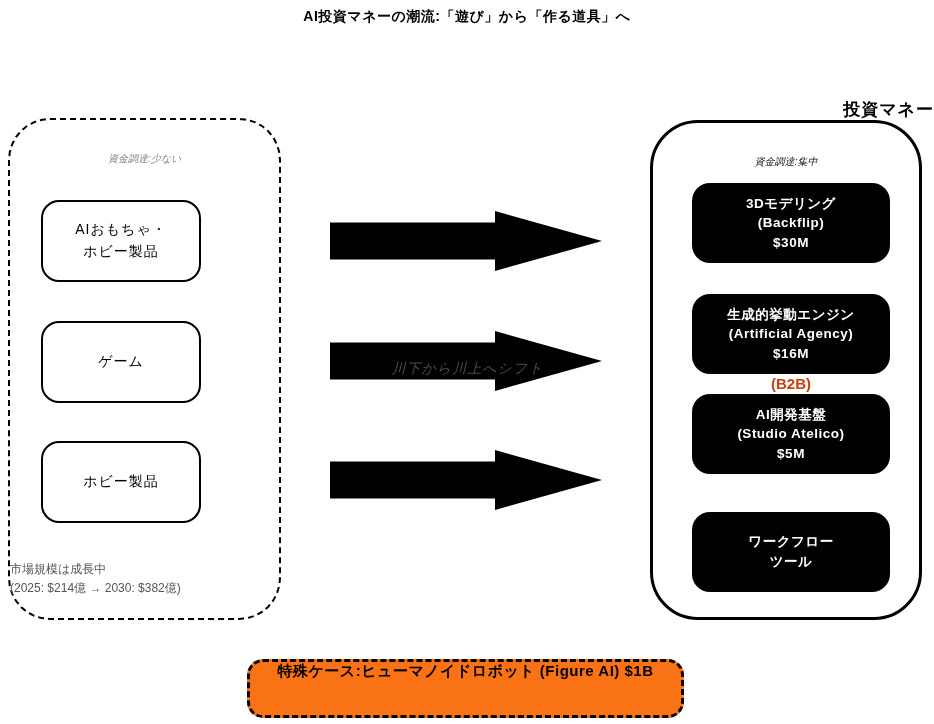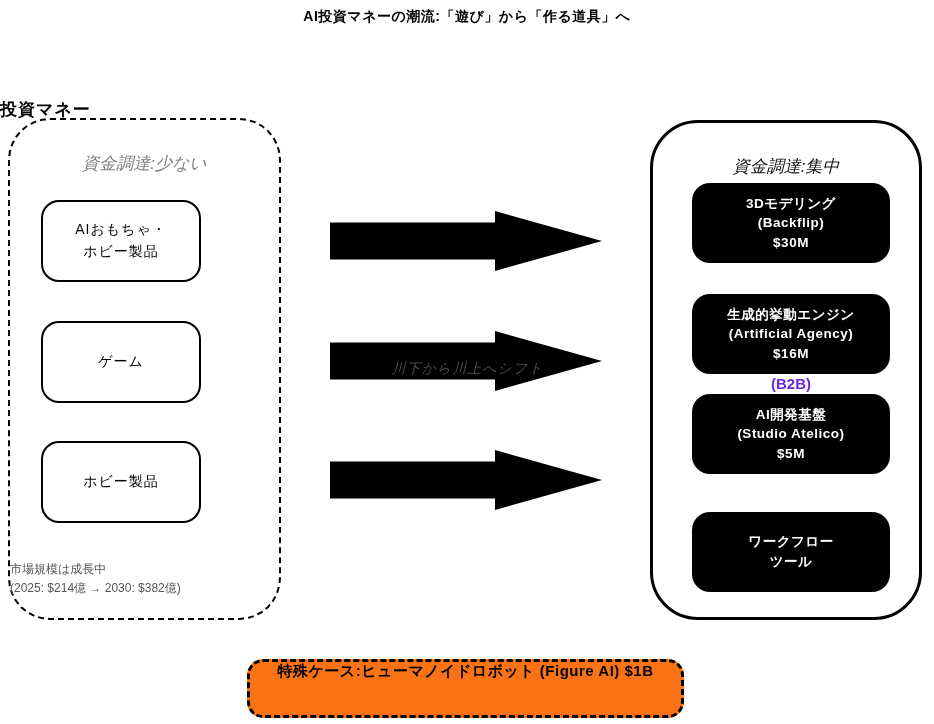--- a/index.html
+++ b/index.html
@@ -19,40 +19,40 @@
     position: absolute;
     top: 8px; left: 0; width: 100%;
     text-align: center;
     font-size: 14px;
     font-weight: bold;
     letter-spacing: 0.5px;
   }
   .flow-label {
     position: absolute;
     top: 98px; left: 0; width: 100%;
-    text-align: left;
+    text-align: right;
     font-size: 17px;
     font-weight: bold;
     letter-spacing: 1px;
   }
   
   .left-panel {
     position: absolute;
     left: 8px; top: 118px;
     width: 273px; height: 502px;
     border: 2.5px dashed #000;
     border-radius: 42px;
     background: #fff;
   }
   .panel-annotation {
     position: absolute;
     top: 32px; left: 0; width: 100%;
     text-align: center;
     font-style: italic;
-    font-size: 17px;
+    font-size: 10px;
   }
   .left-panel .panel-annotation { color: #808080; }
   .white-box {
     position: absolute;
     left: 31px;
     width: 160px; height: 82px;
     border: 2.5px solid #000;
     border-radius: 18px;
     background: #fff;
     display: flex;
@@ -114,21 +114,21 @@
     font-weight: bold;
     line-height: 1.45;
     letter-spacing: 0.5px;
   }
   .b2b-label {
     position: absolute;
     top: 252px; left: 39px; width: 198px;
     text-align: center;
     font-size: 15px;
     font-weight: bold;
-    color: #6d28d9;
+    color: #c2410c;
   }
   
   .special-case {
     position: absolute;
     left: 247px; top: 659px;
     width: 437px; height: 59px;
     border: 3px dashed #000;
     border-radius: 16px;
     background: #f97316;
     display: flex;

